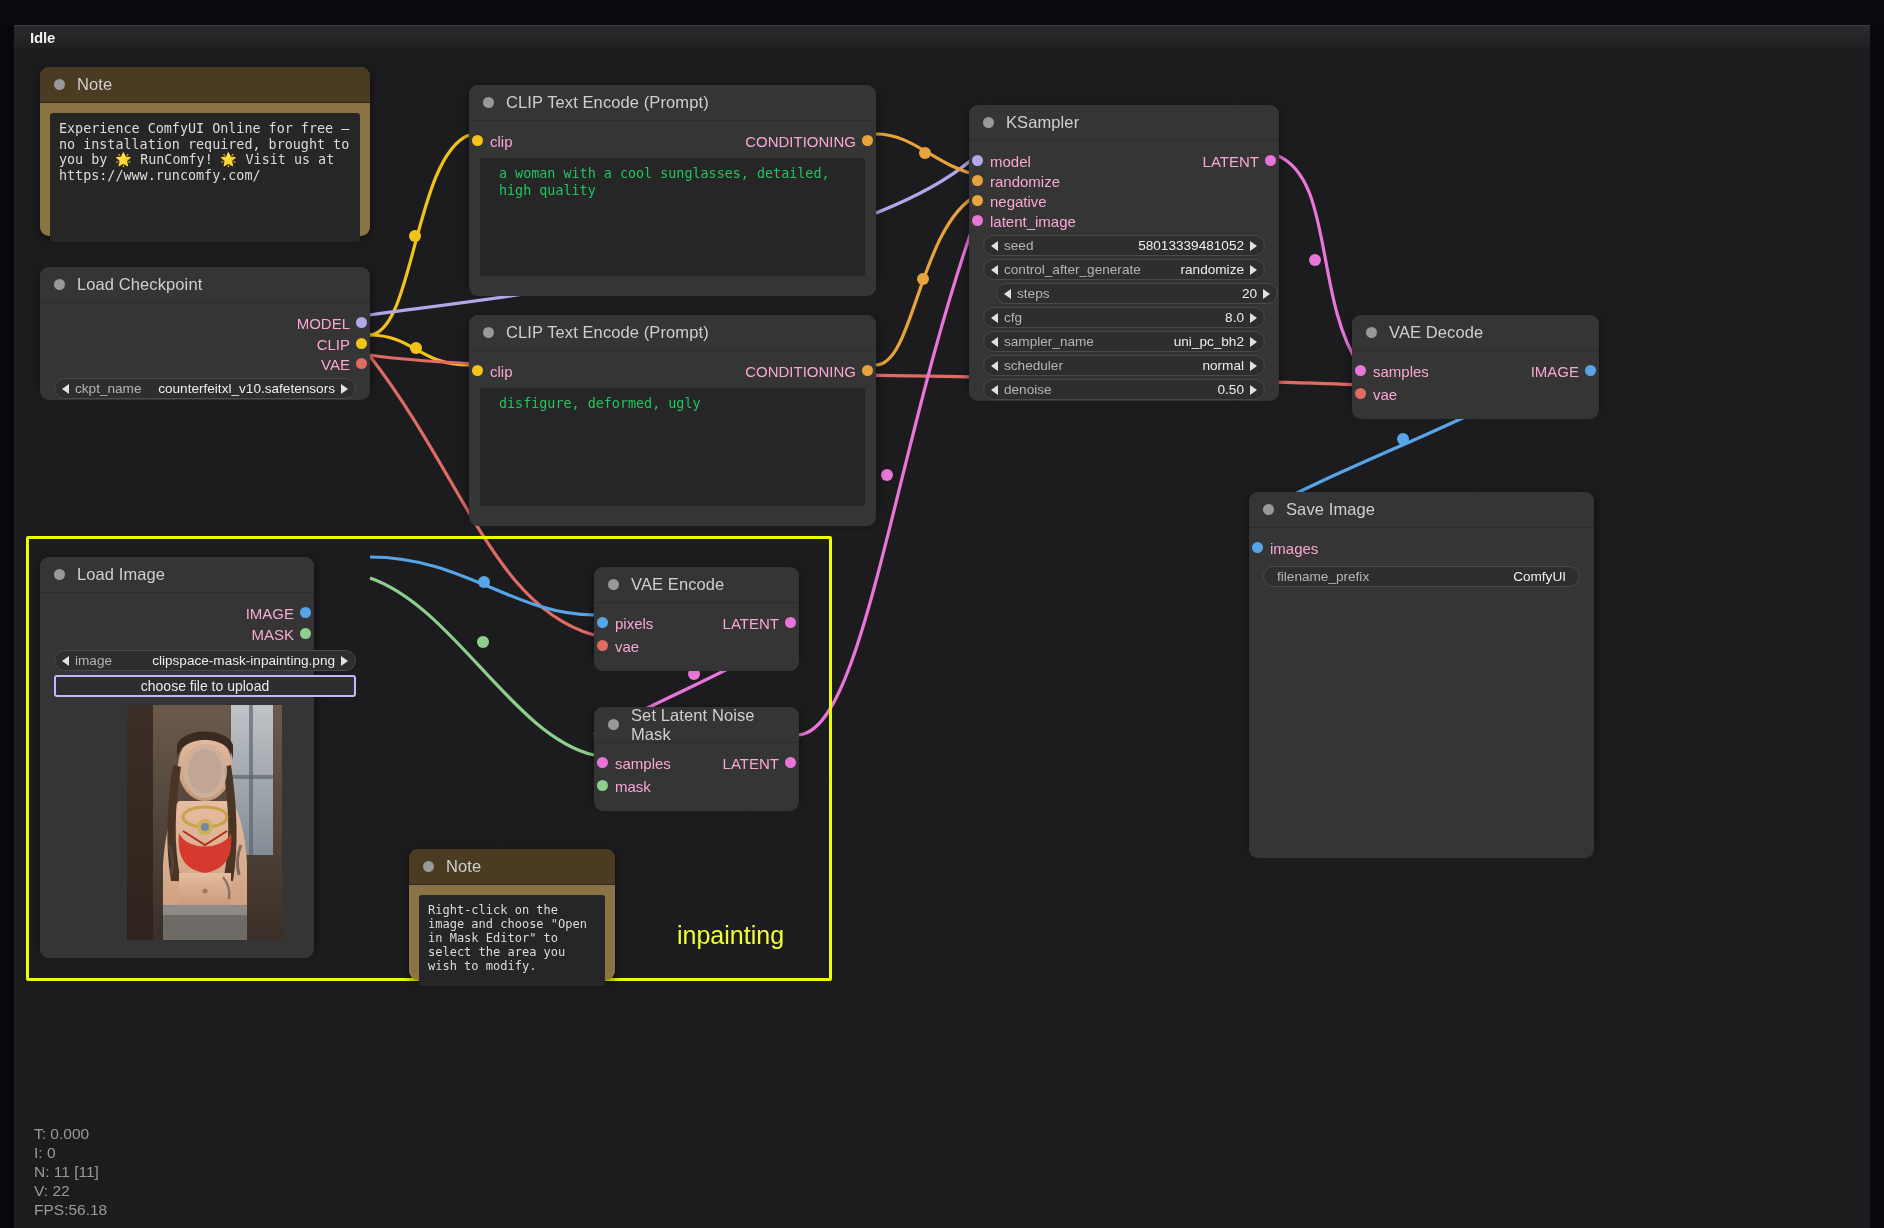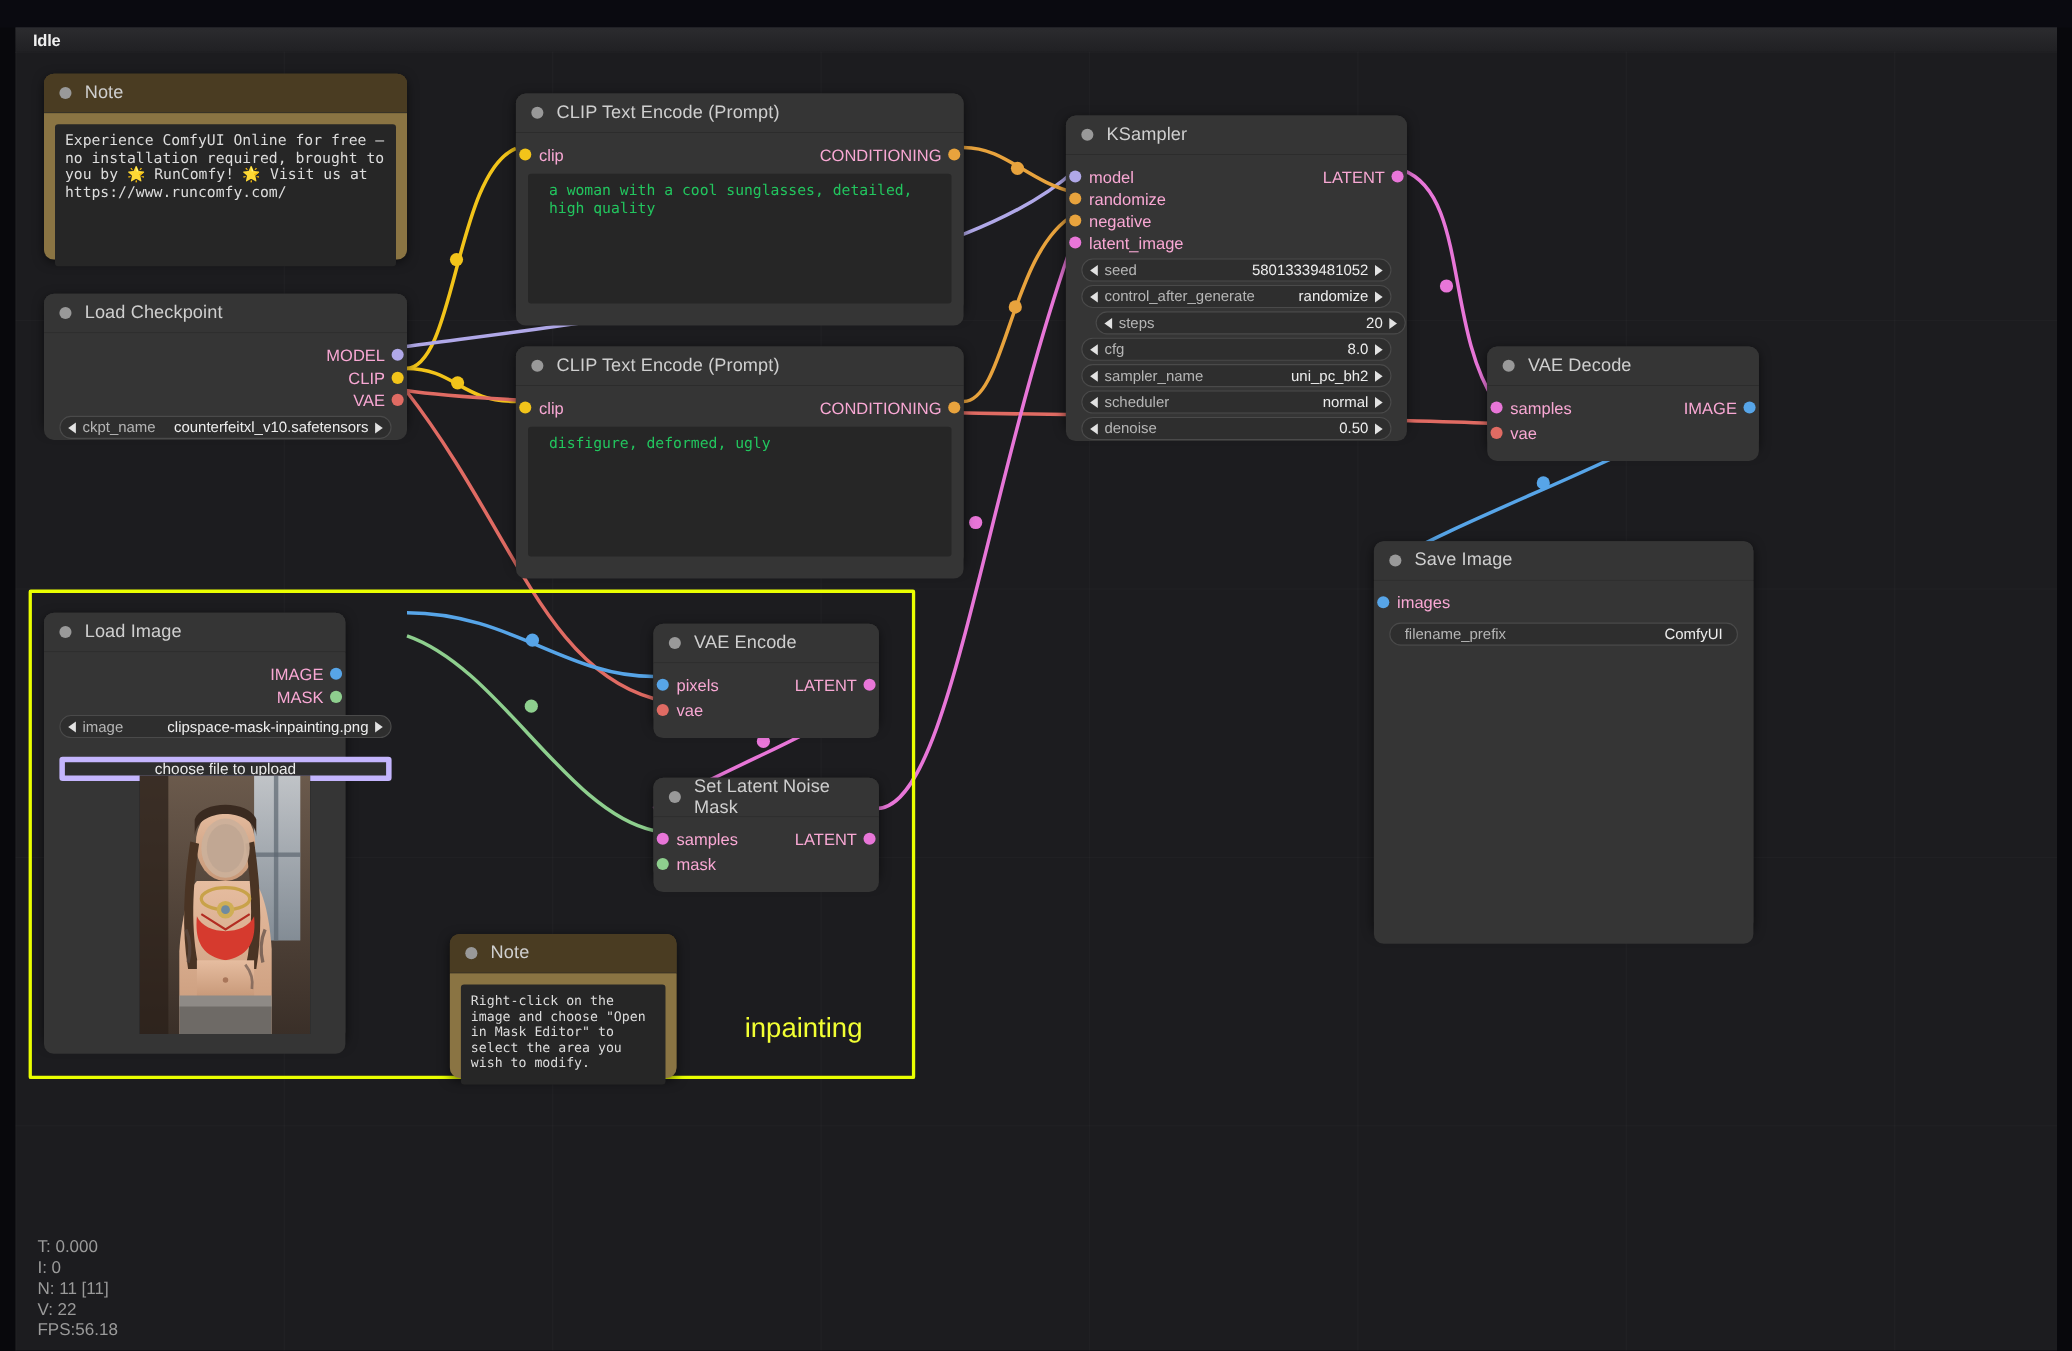--- a/index.html
+++ b/index.html
@@ -56,23 +56,23 @@
   .widget .wval{font-size:13.6px;color:#ededed;margin-left:auto;padding-right:4px;}
   .arrowL,.arrowR{width:0;height:0;border-top:5px solid transparent;border-bottom:5px solid transparent;flex:0 0 auto;}
   .arrowL{border-right:7px solid #e2e2e2;margin-right:6px;}
   .arrowR{border-left:7px solid #e2e2e2;margin-left:2px;}
 
   .textbox{position:absolute;background:#262626;border-radius:3px;
         color:#22c55e;font-family:"DejaVu Sans Mono","Liberation Mono",monospace;
         font-size:13.4px;padding:7px 19px;box-sizing:border-box;overflow:hidden;
         white-space:pre-wrap;line-height:1.3;}
 
-  .btnwide{position:absolute;height:22px;background:#2e2e2e;border:5px solid #c4b5fd;
+  .btnwide{position:absolute;height:22px;background:#2e2e2e;border:2px solid #c4b5fd;
         border-radius:3px;display:flex;align-items:center;justify-content:center;
-        font-size:14px;color:#eaeaea;box-sizing:border-box;margin-top:13px;}
+        font-size:14px;color:#eaeaea;box-sizing:border-box;}
 
   
   .group{position:absolute;border:3px solid #eaff00;border-radius:2px;background:transparent;}
   .grouplabel{position:absolute;font-size:25px;color:#f2ff33;font-weight:400;}
 
   
   .preview{position:absolute;overflow:hidden;background:#1a1a1a;}
   .preview .ph{position:absolute;left:0;top:0;width:100%;height:100%;}
 
   

